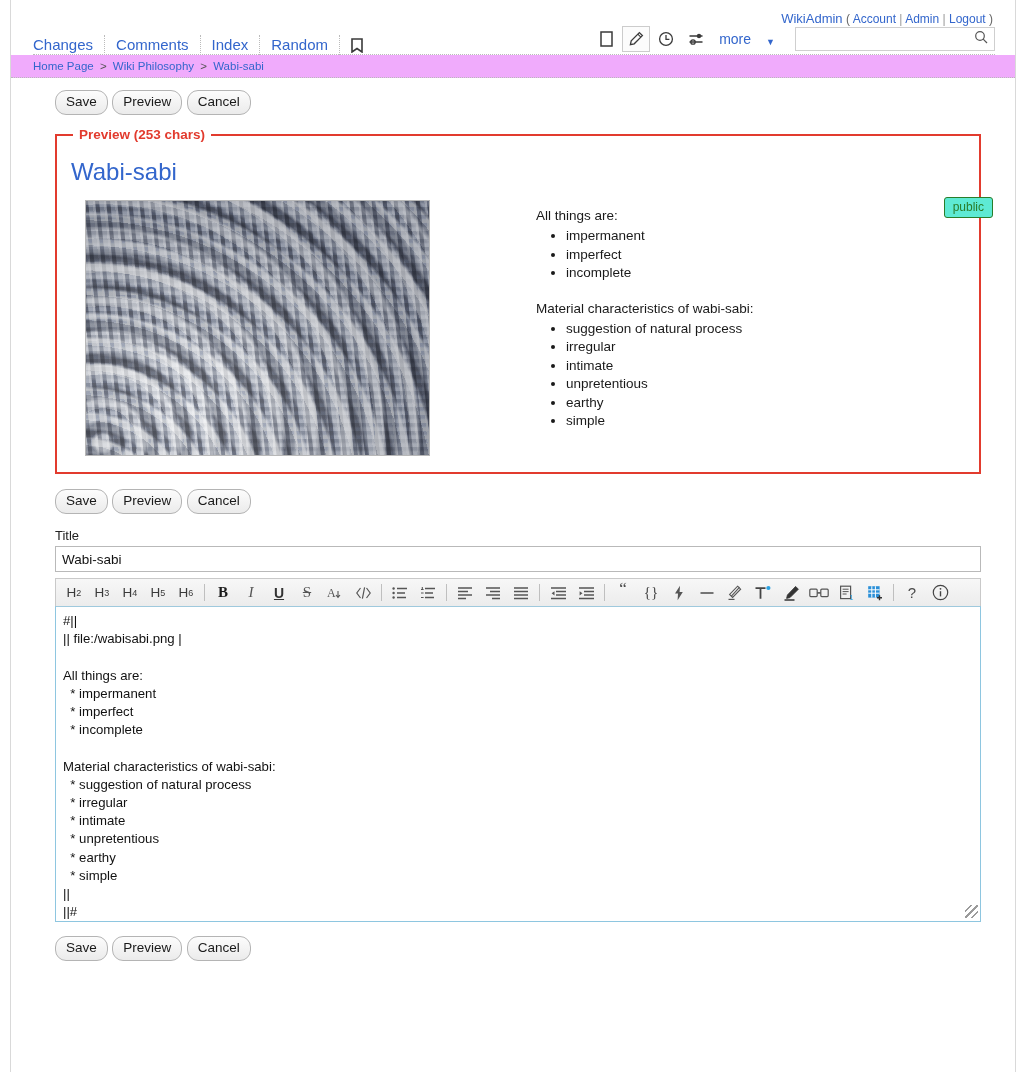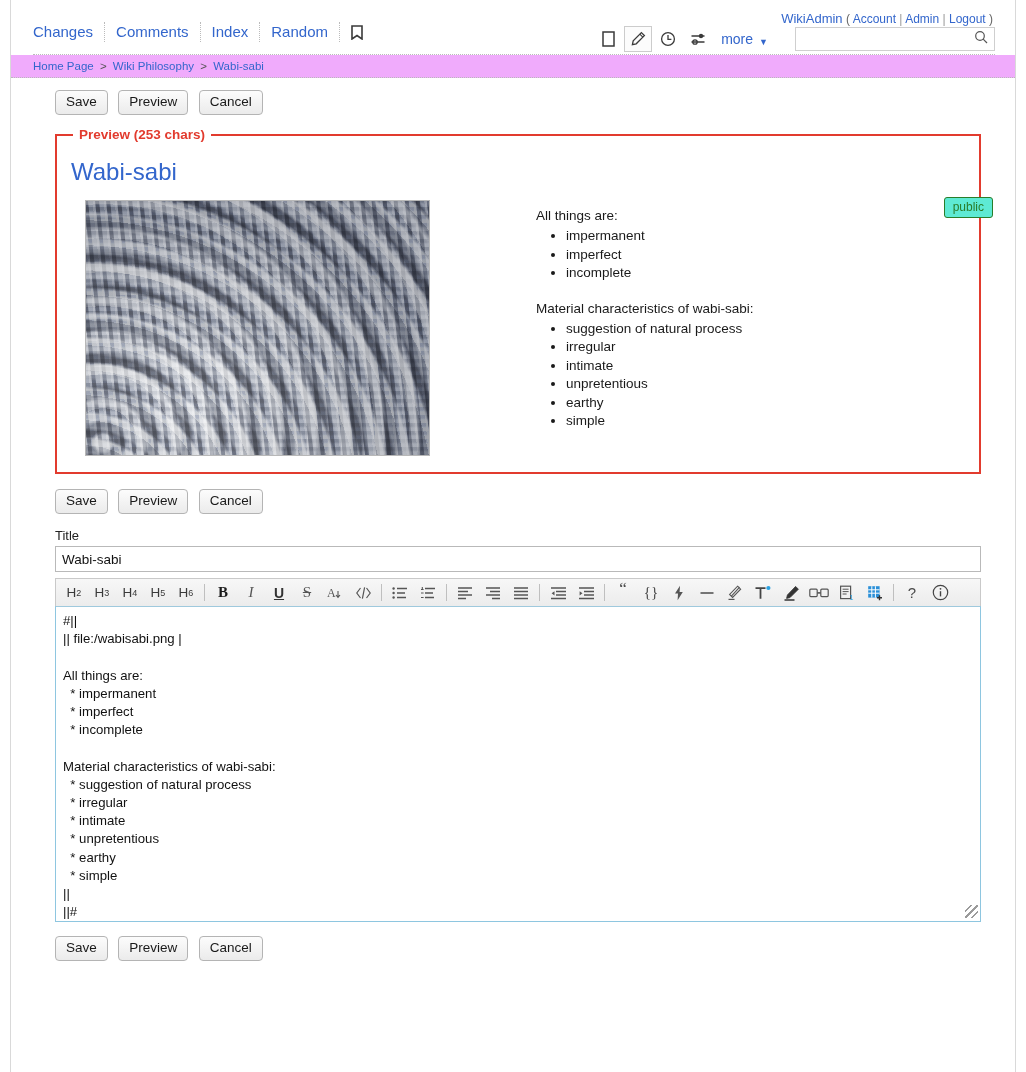--- a/index.html
+++ b/index.html
@@ -51,21 +51,21 @@
 
   
   .navrow {
     position: relative;
     margin-top: 8px;
     height: 33px;
     border-bottom: 1px dotted #bbb;
   }
   .nav-left {
     display: flex;
-    align-items: flex-start;
+    align-items: flex-end;
     height: 33px;
   }
   .nav-left a.navitem {
     color: #36c;
     font-size: 15px;
     text-decoration: none;
     padding: 0 11px;
     line-height: 20px;
     border-right: 1px dotted #bbb;
     height: 20px;
@@ -93,22 +93,22 @@
     display: flex; align-items: center; justify-content: center;
     border: 1px solid transparent;
     margin: 0 1px;
   }
   .tabicon.active {
     border: 1px solid #ccc;
     background: #fcfcfc;
   }
   .more {
     color: #36c; font-size: 14px; text-decoration: none;
-    margin-left: 8px; margin-right: 27px;
-    display: flex; align-items: flex-end; gap: 6px;
+    margin-left: 8px; margin-right: 20px;
+    display: flex; align-items: flex-end; gap: 15px;
   }
   .caret { font-size: 9px; }
   .searchbox {
     width: 200px; height: 24px;
     border: 1px solid #cfcfcf;
     background: #fff;
     display: flex; align-items: center;
     padding: 0 6px;
     position: relative;
   }
@@ -137,23 +137,22 @@
     padding: 12px 20px 0 44px;
     height: 44px;
   }
   .btn {
     display: inline-block;
     font-size: 13.5px;
     font-family: "Liberation Sans", sans-serif;
     color: #1a1a1a;
     background: linear-gradient(#fcfcfc, #ebebeb);
     border: 1px solid #b4b4b4;
-    border-radius: 4px;
+    border-radius: 11px;
     padding: 3px 10px 4px 10px;
-    margin-right: 6px;
     cursor: pointer;
     line-height: 16px;
     text-align: right;
   }
   .badge-public {
     position: absolute;
     right: 22px; top: 119px;
     font-size: 12px;
     color: #2a7d2a;
     border: 1px solid #2a7d2a;

